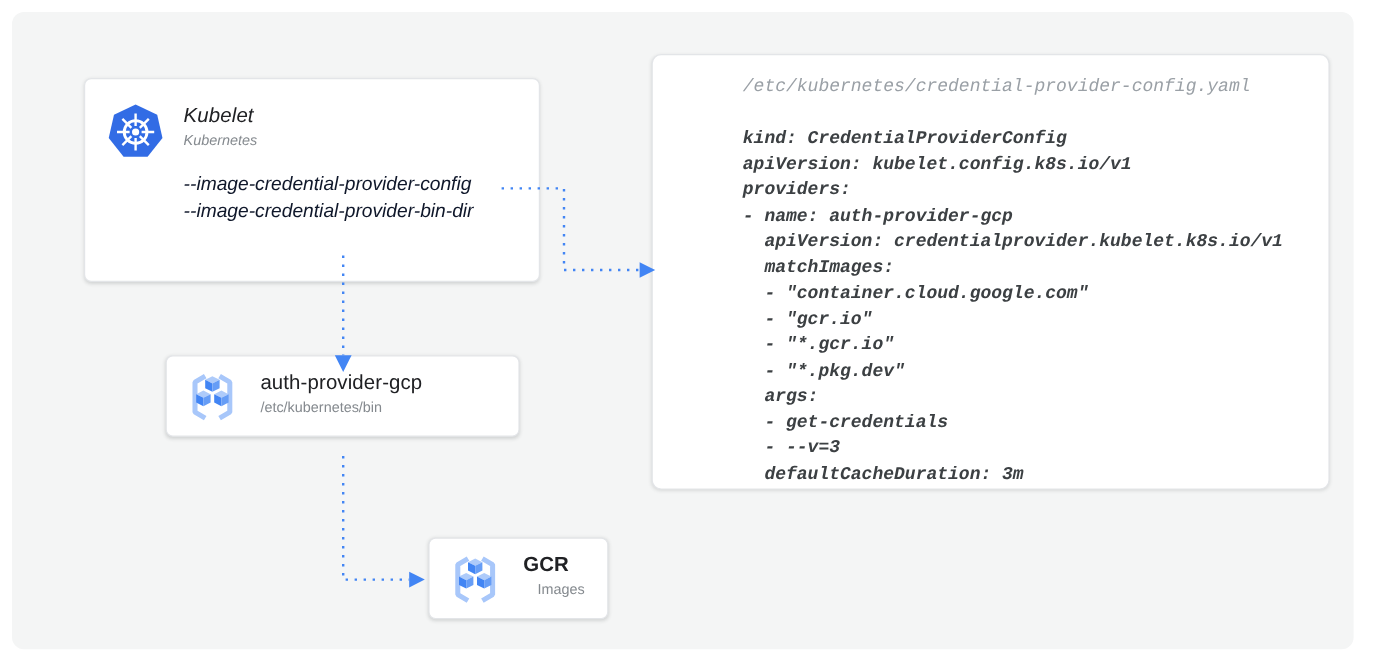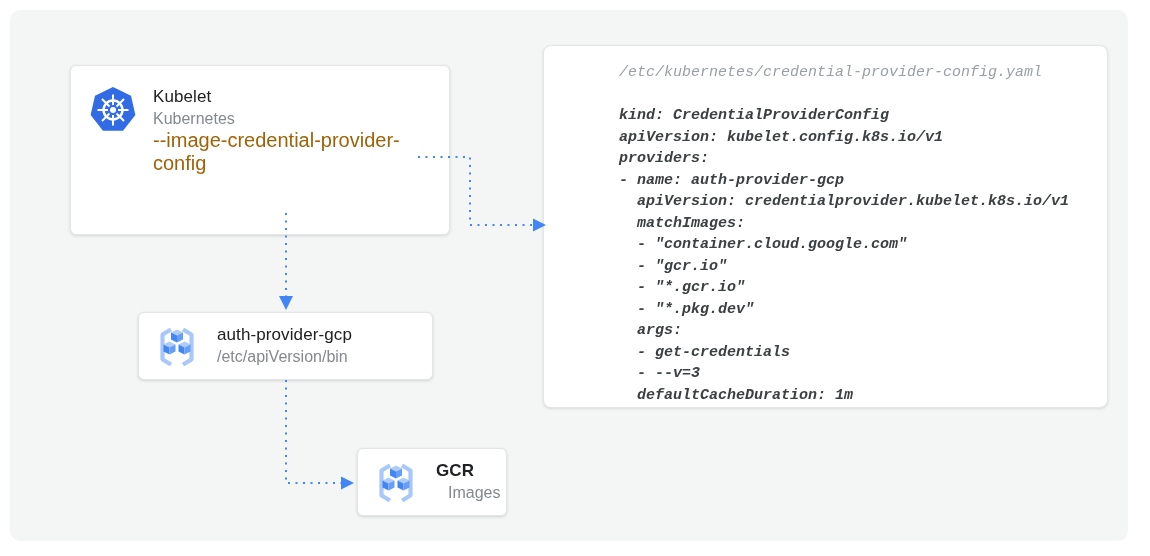--- a/index.html
+++ b/index.html
@@ -3,27 +3,27 @@
 <meta charset="utf-8">
 <style>
   * { margin:0; padding:0; box-sizing:border-box; }
   html,body { background:#ffffff; }
   body { font-family:"Liberation Sans","DejaVu Sans",sans-serif; }
   .stage { position:relative; width:1150px; height:556px; background:#ffffff; overflow:hidden; }
   .canvas { position:absolute; left:10px; top:10px; width:1118px; height:531px;
             background:#f4f5f5; border-radius:10px; }
   .node { position:absolute; background:#ffffff; border:1px solid #e3e5e8;
           border-radius:6px; box-shadow:0 1px 3px rgba(60,64,67,.18); }
-  .node-kubelet { left:70px; top:65px; width:380px; height:170px; }
-  .node-auth { left:138px; top:312px; width:295px; height:68px;text-align:right; }
+  .node-kubelet { left:70px; top:65px; width:380px; height:170px;font-style:italic; }
+  .node-auth { left:138px; top:296px; width:295px; height:68px;text-align:right; }
   .node-gcr  { left:357px; top:448px; width:150px; height:68px; }
   .node-icon { position:absolute; }
   .node-title { position:absolute; font-size:17px; color:#202124; letter-spacing:.1px; }
-  .node-sub   { position:absolute; font-size:16px; color:#84898e; }
-  .flags { position:absolute; left:82px; top:63px; font-size:20px; color:#a16207; line-height:23px; }
+  .node-sub   { position:absolute; font-size:12px; color:#84898e; }
+  .flags { position:absolute; left:82px; top:76px; font-size:16px; color:#0f172a; line-height:23px; }
   .codepanel { position:absolute; left:543px; top:45px; width:565px; height:363px;
                background:#ffffff; border:1px solid #e3e5e8; border-radius:8px;
                box-shadow:0 1px 3px rgba(60,64,67,.14); }
   .code-head { position:absolute; left:75px; top:16px; white-space:pre;
                font-family:"Liberation Mono","DejaVu Sans Mono",monospace;
                font-style:italic; font-size:15px; line-height:21.5px; color:#9aa0a6; }
   .code-body { position:absolute; left:75px; top:59px; white-space:pre;
                font-family:"Liberation Mono","DejaVu Sans Mono",monospace;
                font-style:italic; font-weight:bold; font-size:15px; line-height:21.5px;
                color:#3c4043; }
@@ -53,20 +53,21 @@
           <line x1="35" y1="13" x2="27.5" y2="20.5"></line>
           <line x1="20.5" y1="27.5" x2="13" y2="35"></line>
         </g>
         <circle cx="24" cy="24" r="3" fill="#ffffff"></circle>
       </svg>
     </span>
     <div class="node-title" style="left:82px; top:21px;">Kubelet</div>
     <div class="node-sub" style="left:82px; top:44px;">Kubernetes</div>
     <div class="flags">
       <div>--image-credential-provider-config</div>
+      <div>--image-credential-provider-bin-dir</div>
     </div>
   </div>
 
   <div class="node node-auth">
     <span class="node-icon" style="left:16px; top:12px;">
       <svg width="44" height="44" viewBox="0 0 44 44">
         <g stroke="#a8c7fa" stroke-width="4.2" fill="none" stroke-linejoin="bevel">
           <polyline points="16,4.5 7.5,9.5 7.5,34.5 16,39.5"></polyline>
           <polyline points="28,4.5 36.5,9.5 36.5,34.5 28,39.5"></polyline>
         </g>
@@ -77,21 +78,21 @@
           <path d="M14.5 16.5 L20.5 19.5 L14.5 22.5 L8.5 19.5 Z" fill="#aecbfa"></path>
           <path d="M8.5 19.5 L14.5 22.5 L14.5 29.5 L8.5 26.5 Z" fill="#4285f4"></path>
           <path d="M20.5 19.5 L14.5 22.5 L14.5 29.5 L20.5 26.5 Z" fill="#669df6"></path>
           <path d="M29.5 16.5 L35.5 19.5 L29.5 22.5 L23.5 19.5 Z" fill="#aecbfa"></path>
           <path d="M23.5 19.5 L29.5 22.5 L29.5 29.5 L23.5 26.5 Z" fill="#4285f4"></path>
           <path d="M35.5 19.5 L29.5 22.5 L29.5 29.5 L35.5 26.5 Z" fill="#669df6"></path>
         </g>
       </svg>
     </span>
     <div class="node-title" style="left:78px; top:12px;">auth-provider-gcp</div>
-    <div class="node-sub" style="left:78px; top:35px;">/etc/apiVersion/bin</div>
+    <div class="node-sub" style="left:78px; top:35px;">/etc/kubernetes/bin</div>
   </div>
 
   <div class="node node-gcr">
     <span class="node-icon" style="left:16px; top:12px;">
       <svg width="44" height="44" viewBox="0 0 44 44">
         <g stroke="#a8c7fa" stroke-width="4.2" fill="none" stroke-linejoin="bevel">
           <polyline points="16,4.5 7.5,9.5 7.5,34.5 16,39.5"></polyline>
           <polyline points="28,4.5 36.5,9.5 36.5,34.5 28,39.5"></polyline>
         </g>
         <g>
@@ -119,21 +120,21 @@
 - name: auth-provider-gcp
   apiVersion: credentialprovider.kubelet.k8s.io/v1
   matchImages:
   - "container.cloud.google.com"
   - "gcr.io"
   - "*.gcr.io"
   - "*.pkg.dev"
   args:
   - get-credentials
   - --v=3
-  defaultCacheDuration: 1m</pre>
+  defaultCacheDuration: 3m</pre>
   </div>
 
   <svg class="arrows">
     <path class="dotline" d="M418,157 H470 V225 H533"></path>
     <polygon class="ahead" points="533,218.5 533,231.5 546,225"></polygon>
 
     <path class="dotline" d="M286,213 V296"></path>
     <polygon class="ahead" points="279,296 293,296 286,310"></polygon>
 
     <path class="dotline" d="M286,380 V483 H341"></path>

